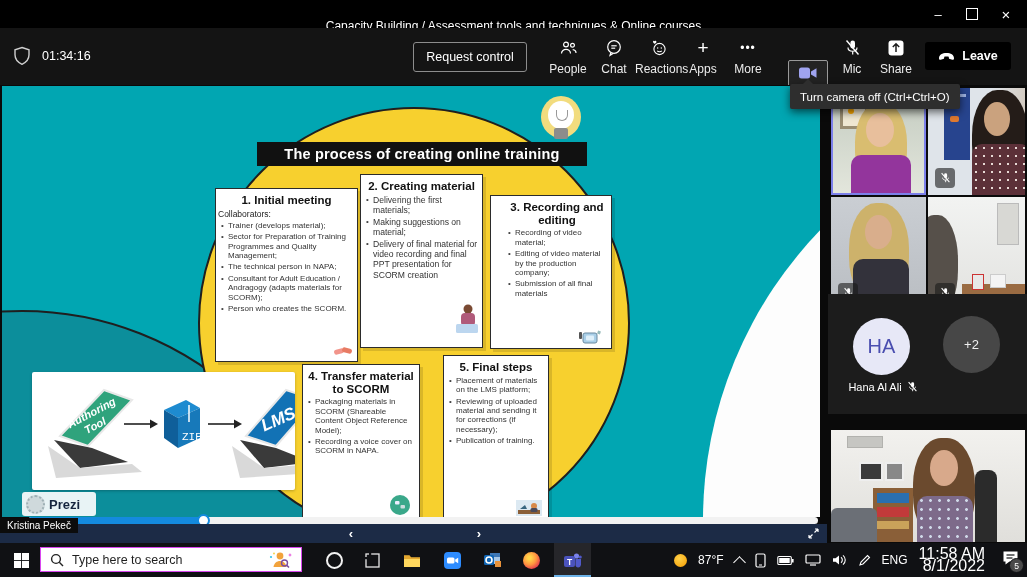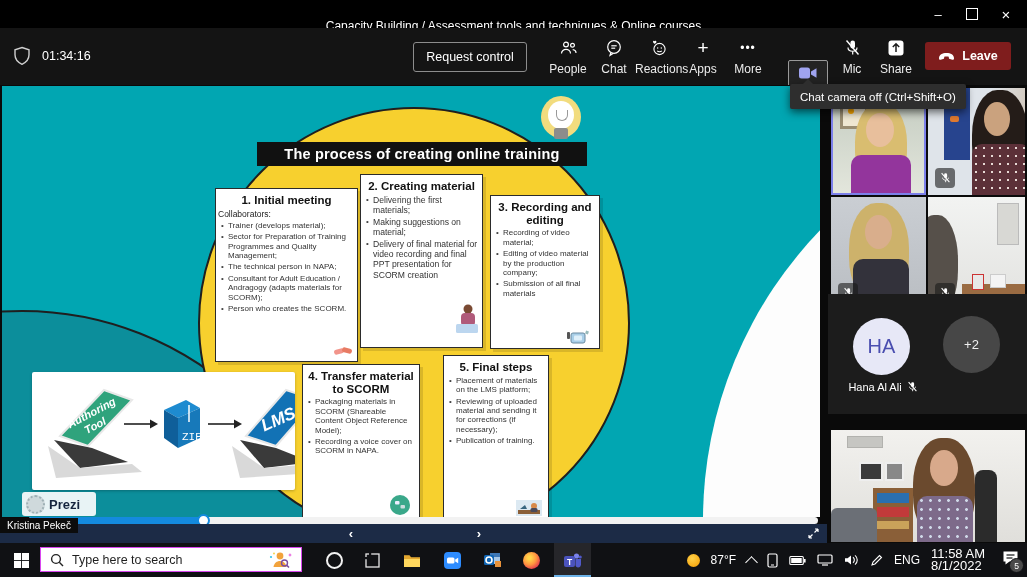--- a/index.html
+++ b/index.html
@@ -23,21 +23,21 @@
                background:transparent;}
   .icon-btn{position:absolute;top:9px;width:46px;text-align:center;color:#fff;}
   .icon-btn .glyph{height:22px;display:flex;align-items:center;justify-content:center;}
   .icon-btn .lbl{font-size:12px;color:#ececec;margin-top:3px;}
   .apps-plus{font-size:19px;font-weight:300;line-height:20px;}
   .more-dots{font-size:12px;letter-spacing:1px;line-height:20px;}
   .camera-btn{position:absolute;left:788px;top:8px;width:38px;height:40px;border:1px solid #9a9a9a;
               border-radius:2px;background:#232323;text-align:center;margin-top:24px;}
   .camera-btn .lbl{font-size:8.5px;color:#9fa3ef;margin-top:1px;}
   .camera-btn .glyph{height:24px;display:flex;align-items:center;justify-content:center;}
-  .leave-btn{position:absolute;left:925px;top:14px;width:86px;height:28px;background:#7f1d1d;border-radius:3px;
+  .leave-btn{position:absolute;left:925px;top:14px;width:86px;height:28px;background:#000000;border-radius:3px;
              color:#fff;font-size:12.5px;font-weight:bold;display:flex;align-items:center;justify-content:center;gap:7px;}
 
   
   .tooltip{position:absolute;left:790px;top:84px;height:25px;padding:0 10px;background:#2e2e2e;border-radius:2px;
            color:#fff;font-size:11.5px;display:flex;align-items:center;z-index:60;
            box-shadow:0 3px 8px rgba(0,0,0,.6);}
   .tooltip:before{content:"";position:absolute;left:13px;top:-5px;border-left:5px solid transparent;
            border-right:5px solid transparent;border-bottom:5px solid #2e2e2e;}
 
   
@@ -60,21 +60,21 @@
   .sbox{position:absolute;background:#fff;border:1.5px solid #2b2b2b;box-shadow:3px 3px 0 rgba(0,0,0,.12);
         color:#222;overflow:hidden;}
   .sbox h3{margin:5px 3px 2px;text-align:center;font-size:11.5px;line-height:1.1;color:#111;}
   .sbox .intro{font-size:8.5px;margin:1px 2px 0;}
   .sbox ul{margin:2px 0 0 0;padding:0 3px 0 12px;list-style:none;}
   .sbox li{position:relative;font-size:8px;line-height:1.18;margin-bottom:2px;color:#333;}
   .sbox li:before{content:"•";position:absolute;left:-7px;top:0;font-size:8px;color:#444;}
   .box1{left:213px;top:102px;width:141px;height:172px;}
   .box2{left:358px;top:88px;width:121px;height:172px;}
   .box2 li{font-size:8.6px;}
-  .box3{left:488px;top:109px;width:108px;height:152px;}
+  .box3{left:488px;top:109px;width:108px;height:152px;padding-left:12px;}
   .box4{left:300px;top:278px;width:116px;height:153px;}
   .box5{left:441px;top:269px;width:104px;height:162px;}
   .boxicon{position:absolute;}
 
   
   .diagram{position:absolute;left:30px;top:286px;width:263px;height:118px;background:#fff;border-radius:2px;
            box-shadow:0 1px 3px rgba(0,0,0,.25);}
   .prezi{position:absolute;left:20px;top:406px;width:70px;height:24px;background:#e8f3f5;border-radius:3px;
          display:flex;align-items:center;gap:4px;padding-left:4px;}
   .prezi .logo{width:15px;height:15px;border-radius:50%;border:2.5px dotted #9fb0b5;background:#cfd9dc;}
@@ -108,21 +108,21 @@
 
   
   .taskbar{position:absolute;top:543px;left:0;width:1027px;height:34px;background:#101114;}
   .tb-item{position:absolute;top:0;height:34px;display:flex;align-items:center;justify-content:center;}
   .searchbox{position:absolute;left:40px;top:4px;width:262px;height:25px;background:#fff;border:1px solid #d946ef;
              display:flex;align-items:center;box-sizing:border-box;}
   .searchbox .ph{color:#1f1f1f;font-size:12.5px;margin-left:8px;flex:1;}
   .teams-task{background:#26262a;box-shadow:inset 0 -2px 0 #6cb2e8;}
   .tray{position:absolute;right:0;top:0;height:34px;display:flex;align-items:center;gap:11px;padding-right:8px;}
   .tray .txt{color:#fff;font-size:12px;}
-  .clock{color:#fff;font-size:13px;line-height:12.5px;text-align:left;}
+  .clock{color:#fff;font-size:16px;line-height:12.5px;text-align:right;}
   .chev-up{width:8px;height:8px;border-left:1.6px solid #fff;border-top:1.6px solid #fff;transform:rotate(45deg);margin-top:4px;}
   .badge{position:absolute;right:-5px;bottom:-3px;width:13px;height:13px;border-radius:50%;background:#4a4a4a;
          color:#fff;font-size:8.5px;display:flex;align-items:center;justify-content:center;border:1px solid #101114;}
 </style>
 </head>
 <body>
 
 <div class="screen">
 
   <div class="titlebar">
@@ -226,21 +226,21 @@
     </div>
 
     <div class="leave-btn">
       <svg width="17" height="9" viewBox="0 0 17 9">
         <path d="M1 6.2C1 2.9 4.3 1 8.5 1s7.5 1.9 7.5 5.2c0 1.2-.7 1.9-1.7 1.6l-2.4-.7c-.7-.2-1.1-.7-1.1-1.4v-.9c-1.5-.4-3.1-.4-4.6 0v.9c0 .7-.4 1.2-1.1 1.4l-2.4.7C1.7 8.1 1 7.4 1 6.2z" fill="#fff"></path>
       </svg>
       <span>Leave</span>
     </div>
   </div>
 
-  <div class="tooltip">Chat camera off (Ctrl+Shift+O)</div>
+  <div class="tooltip">Turn camera off (Ctrl+Ctrl+O)</div>
 
   <div class="stage">
 
     <div class="presentation">
       <div class="circle c-darkteal"></div>
       <div class="circle c-yellow"></div>
       <div class="circle c-white"></div>
 
       <div class="bulb">
         <div class="glow"></div>

